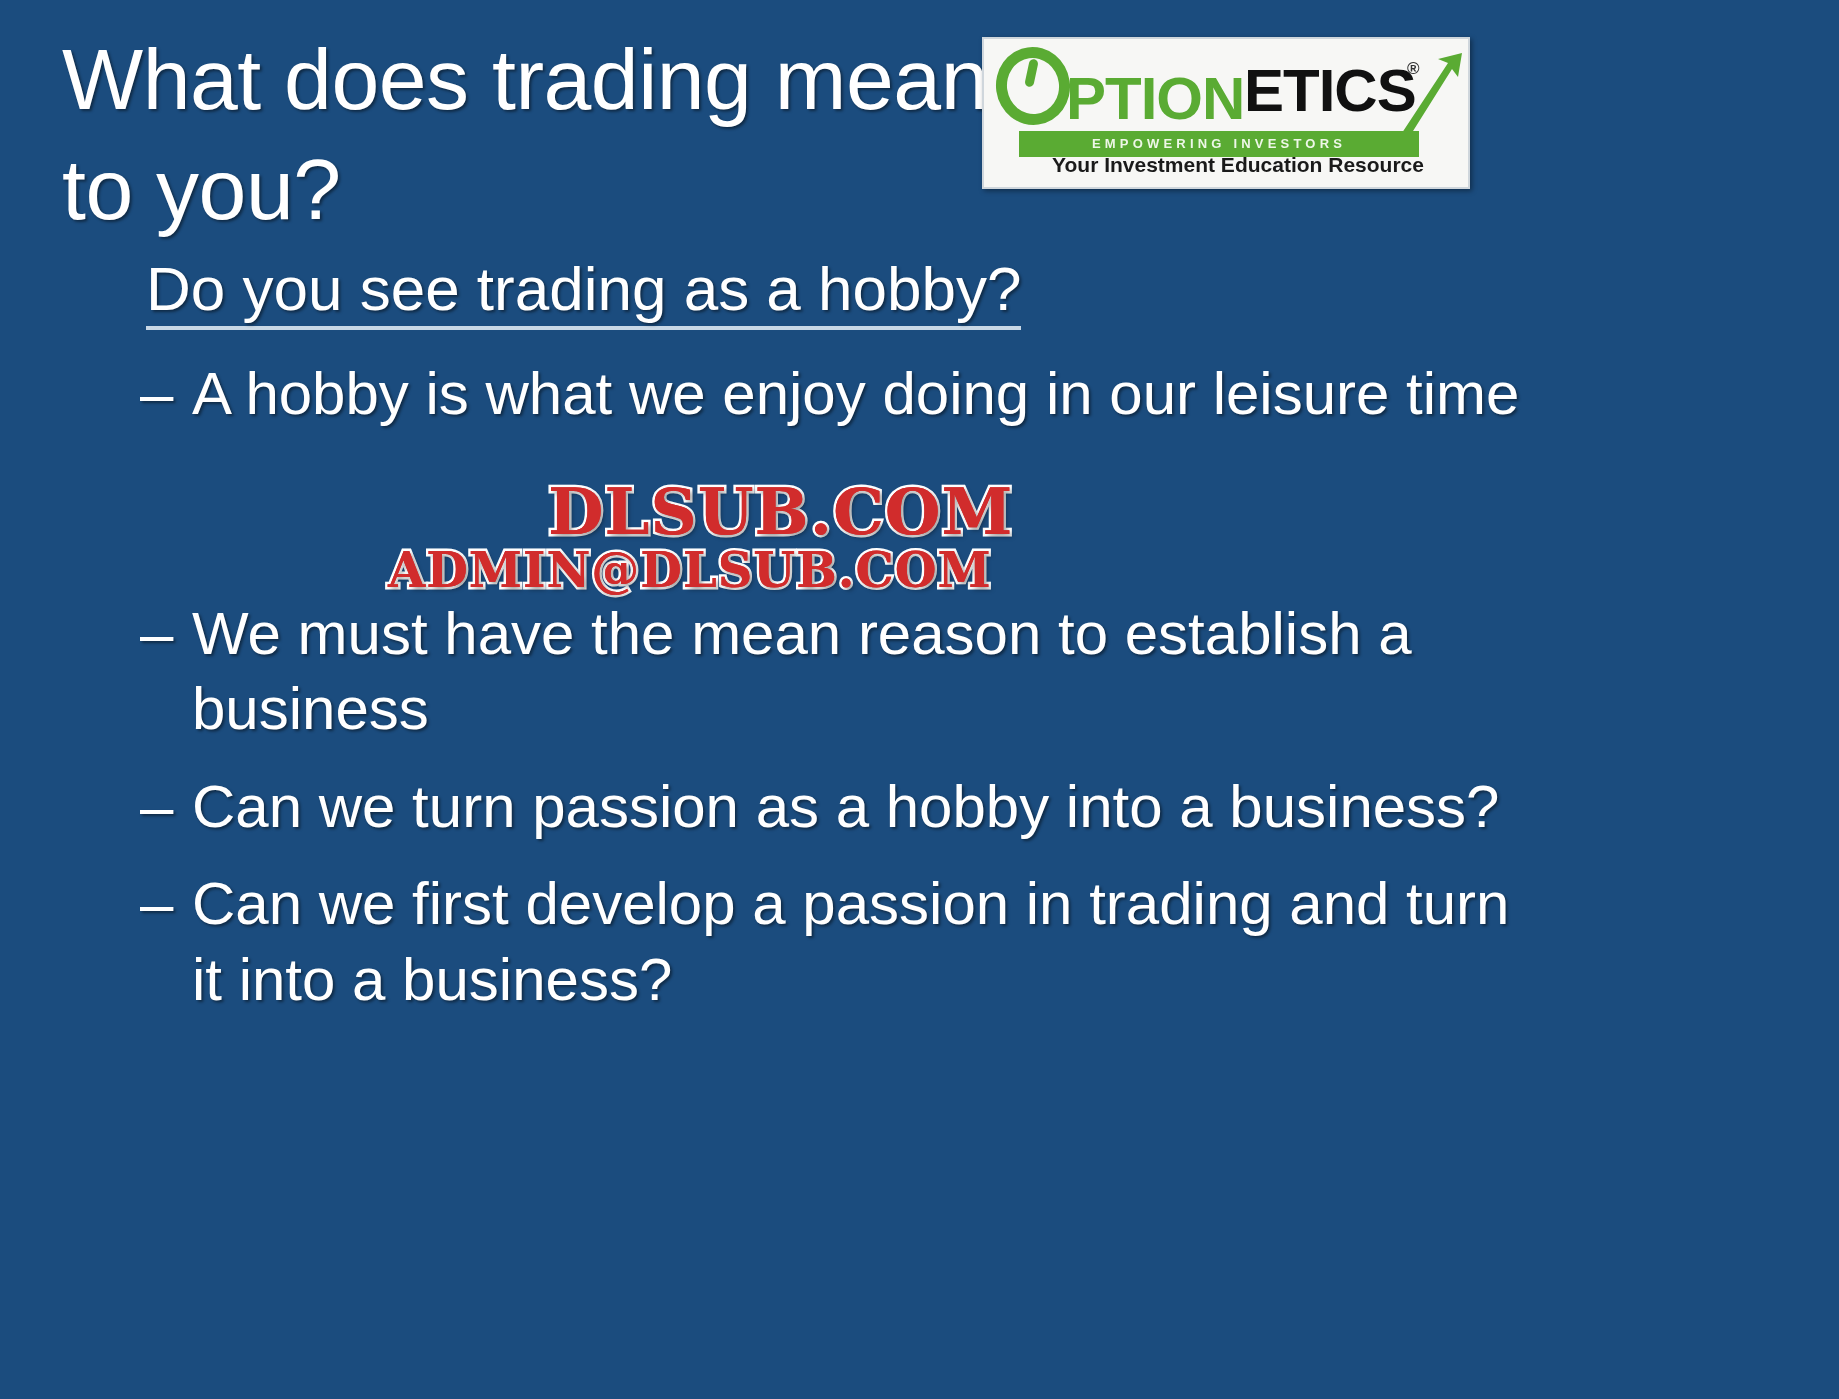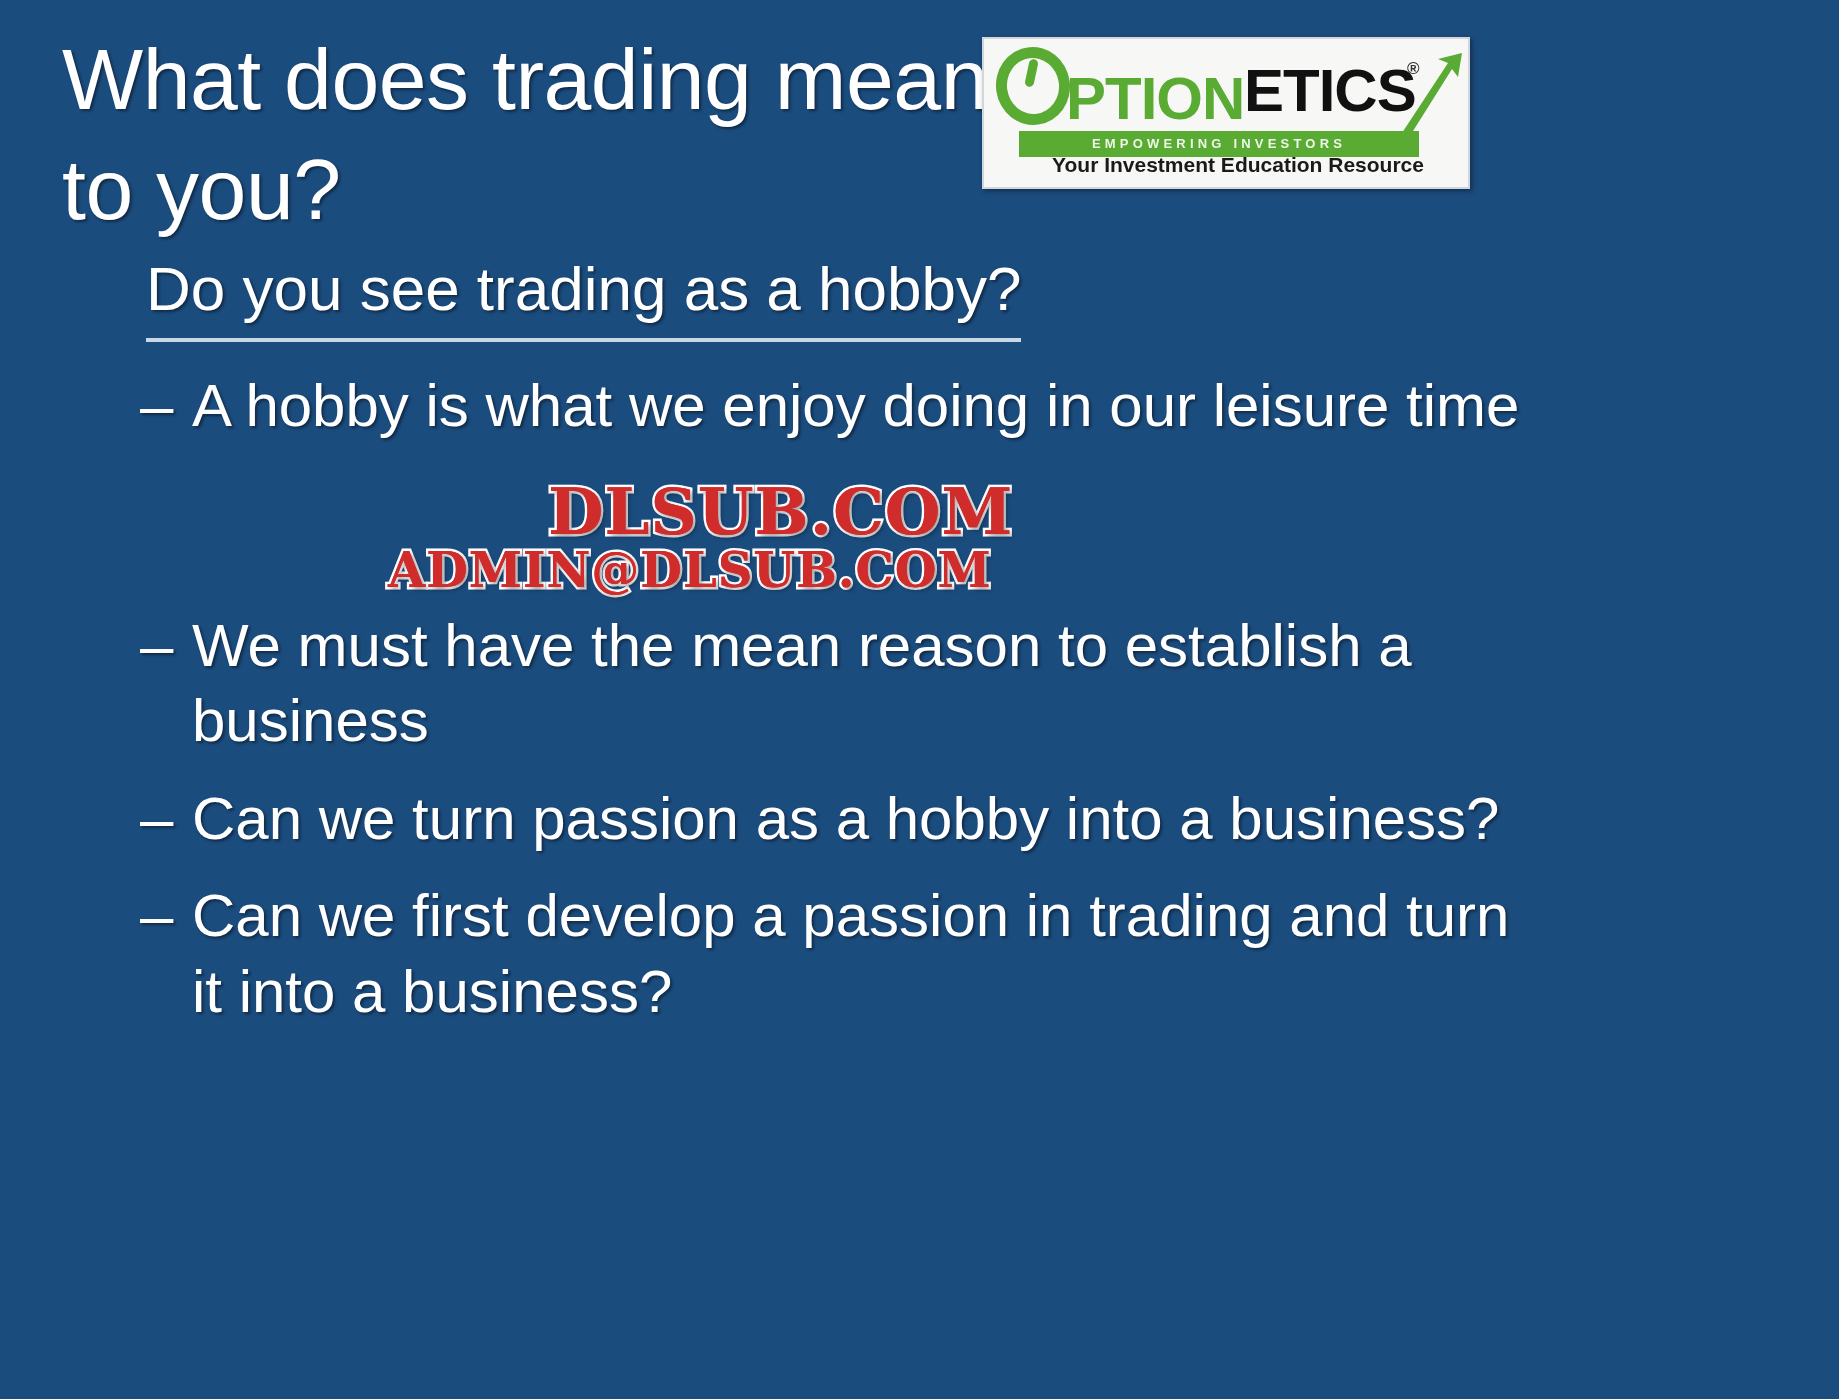--- a/index.html
+++ b/index.html
@@ -161,21 +161,21 @@
     z-index: 2;
   }
   .heading-line {
     margin: 0 0 0 146px;
     font-size: 62px;
     line-height: 1.0;
     color: #ffffff;
     text-shadow: 2px 2px 3px rgba(0,0,0,0.45);
     display: inline-block;
     border-bottom: 4px solid #c9d8e6;
-    padding-bottom: 18px;
+    padding-bottom: 6px;
     white-space: nowrap;
   }
   .heading-wrap { display: block; }
   .sub-item {
     margin: 0 0 0 140px;
     font-size: 60px;
     line-height: 1.26;
     color: #ffffff;
     text-shadow: 2px 2px 3px rgba(0,0,0,0.45);
     max-width: 1400px;

